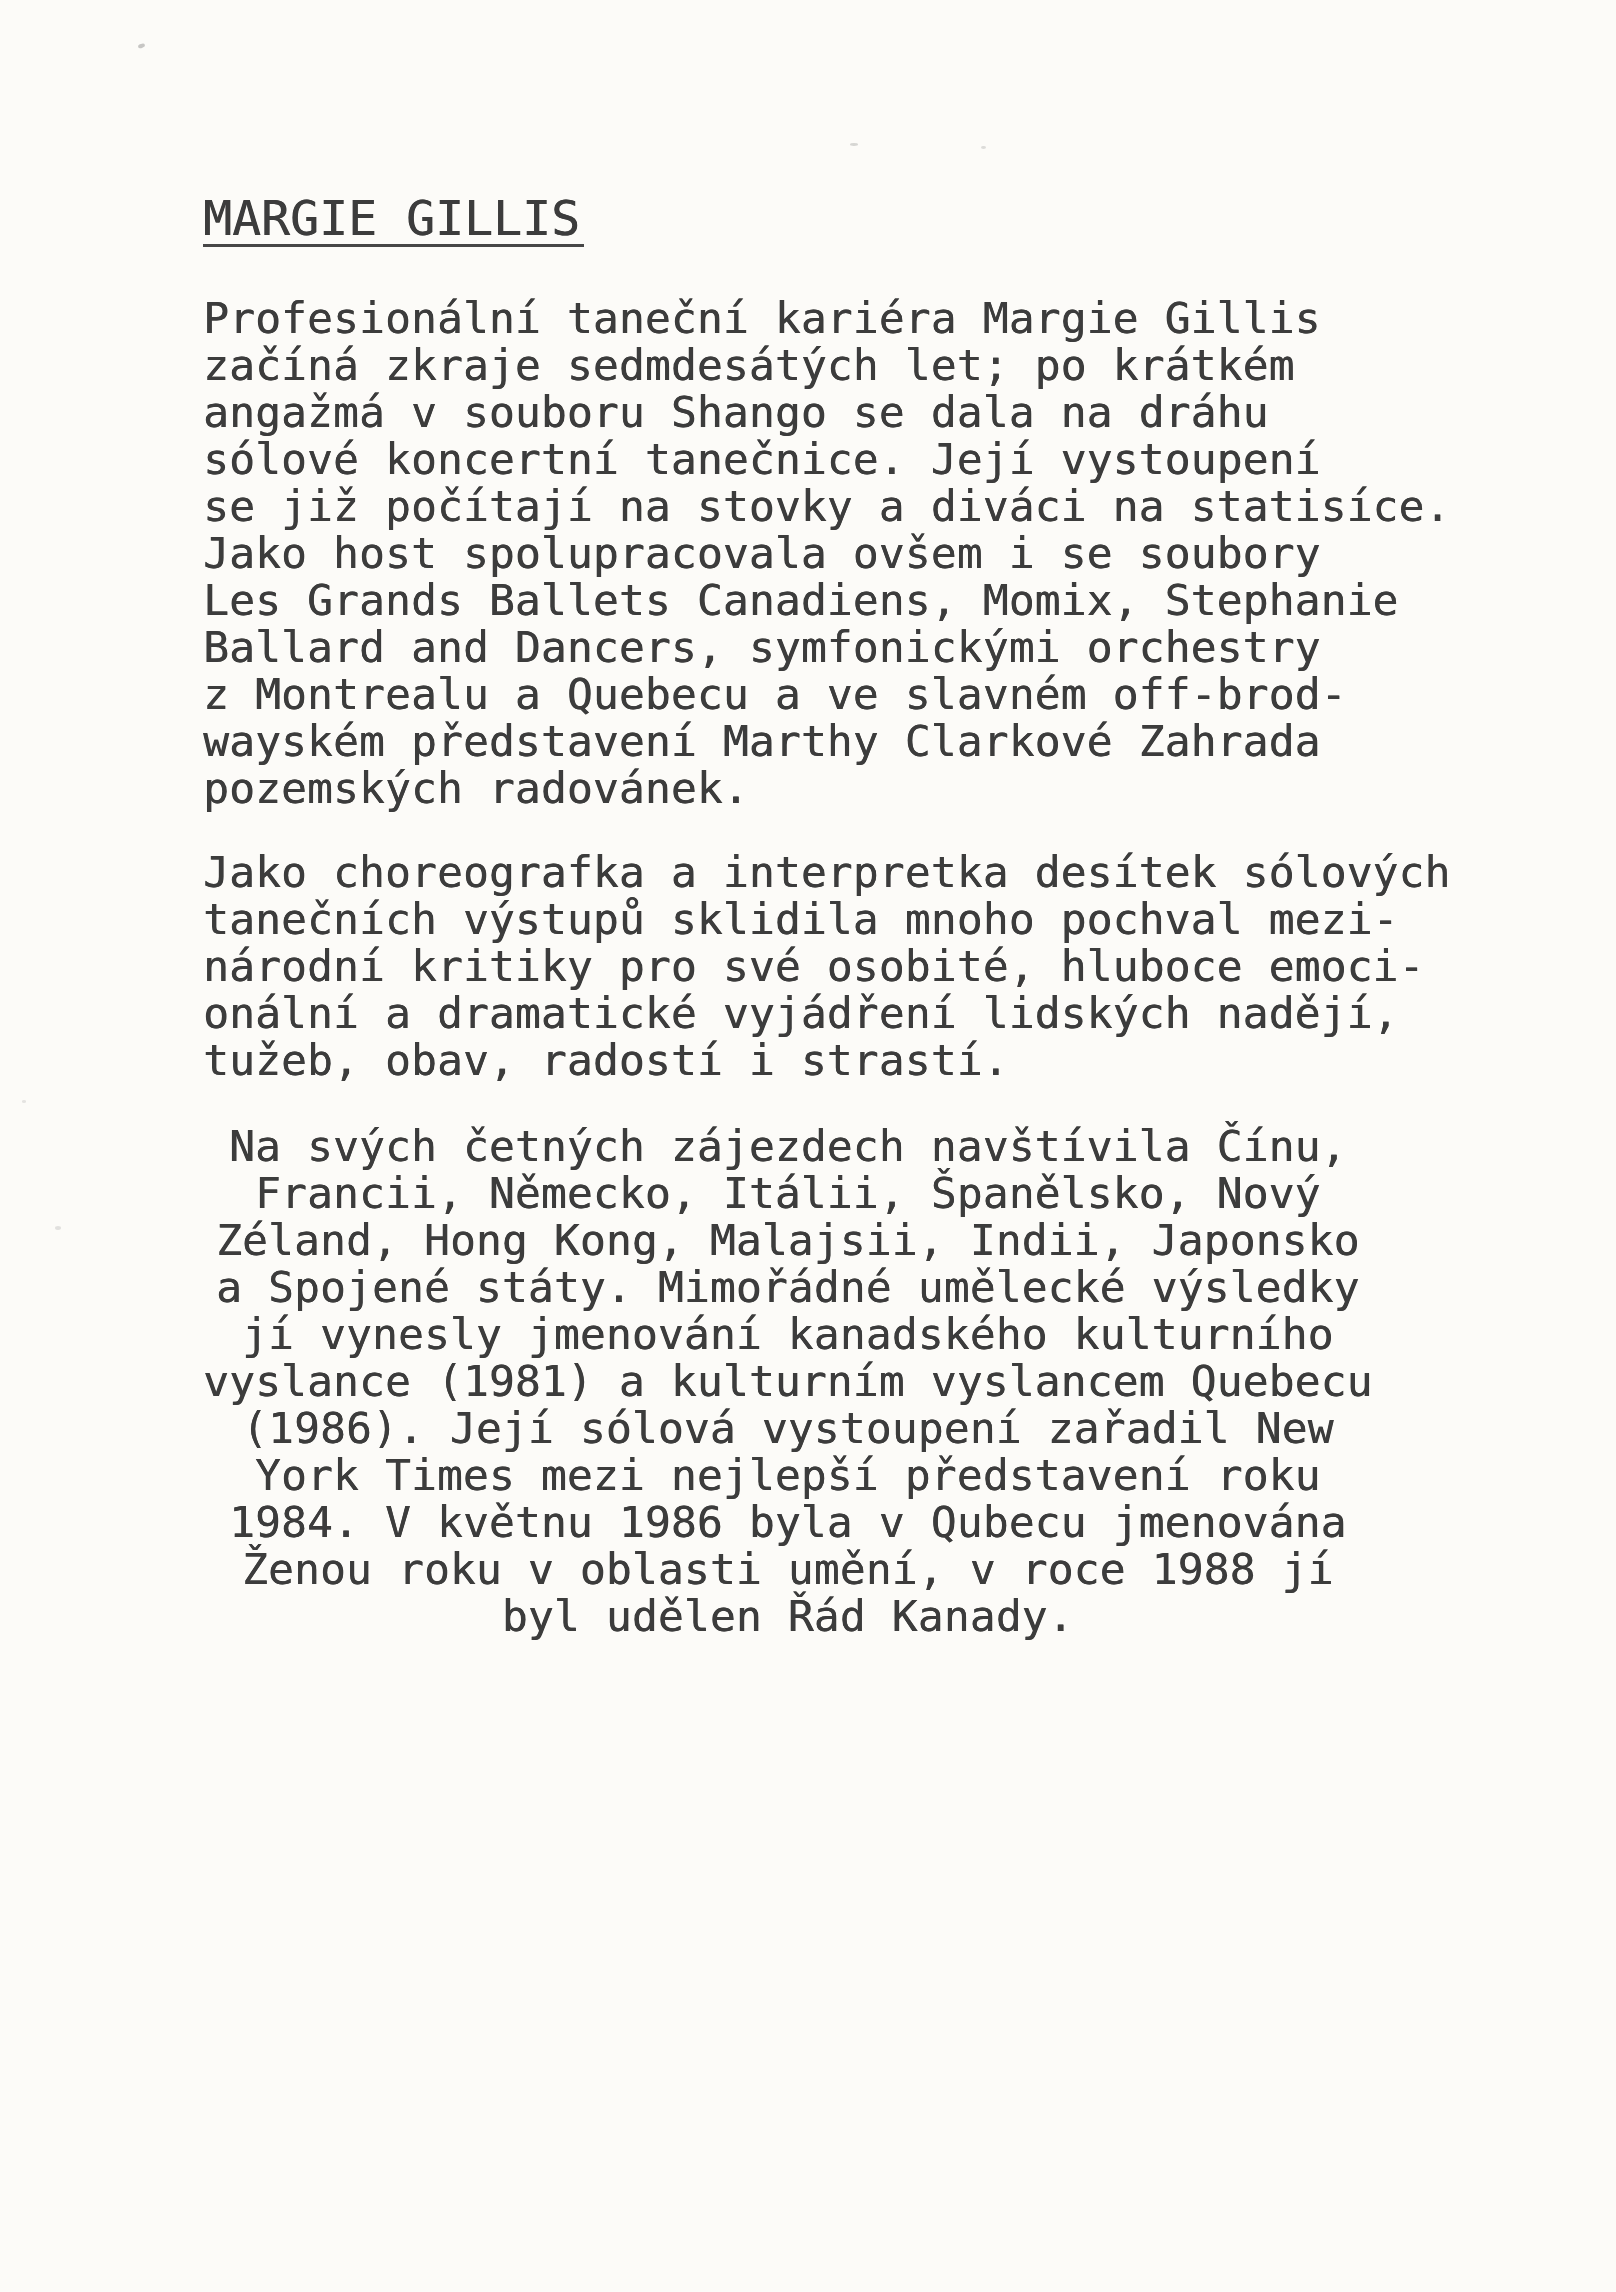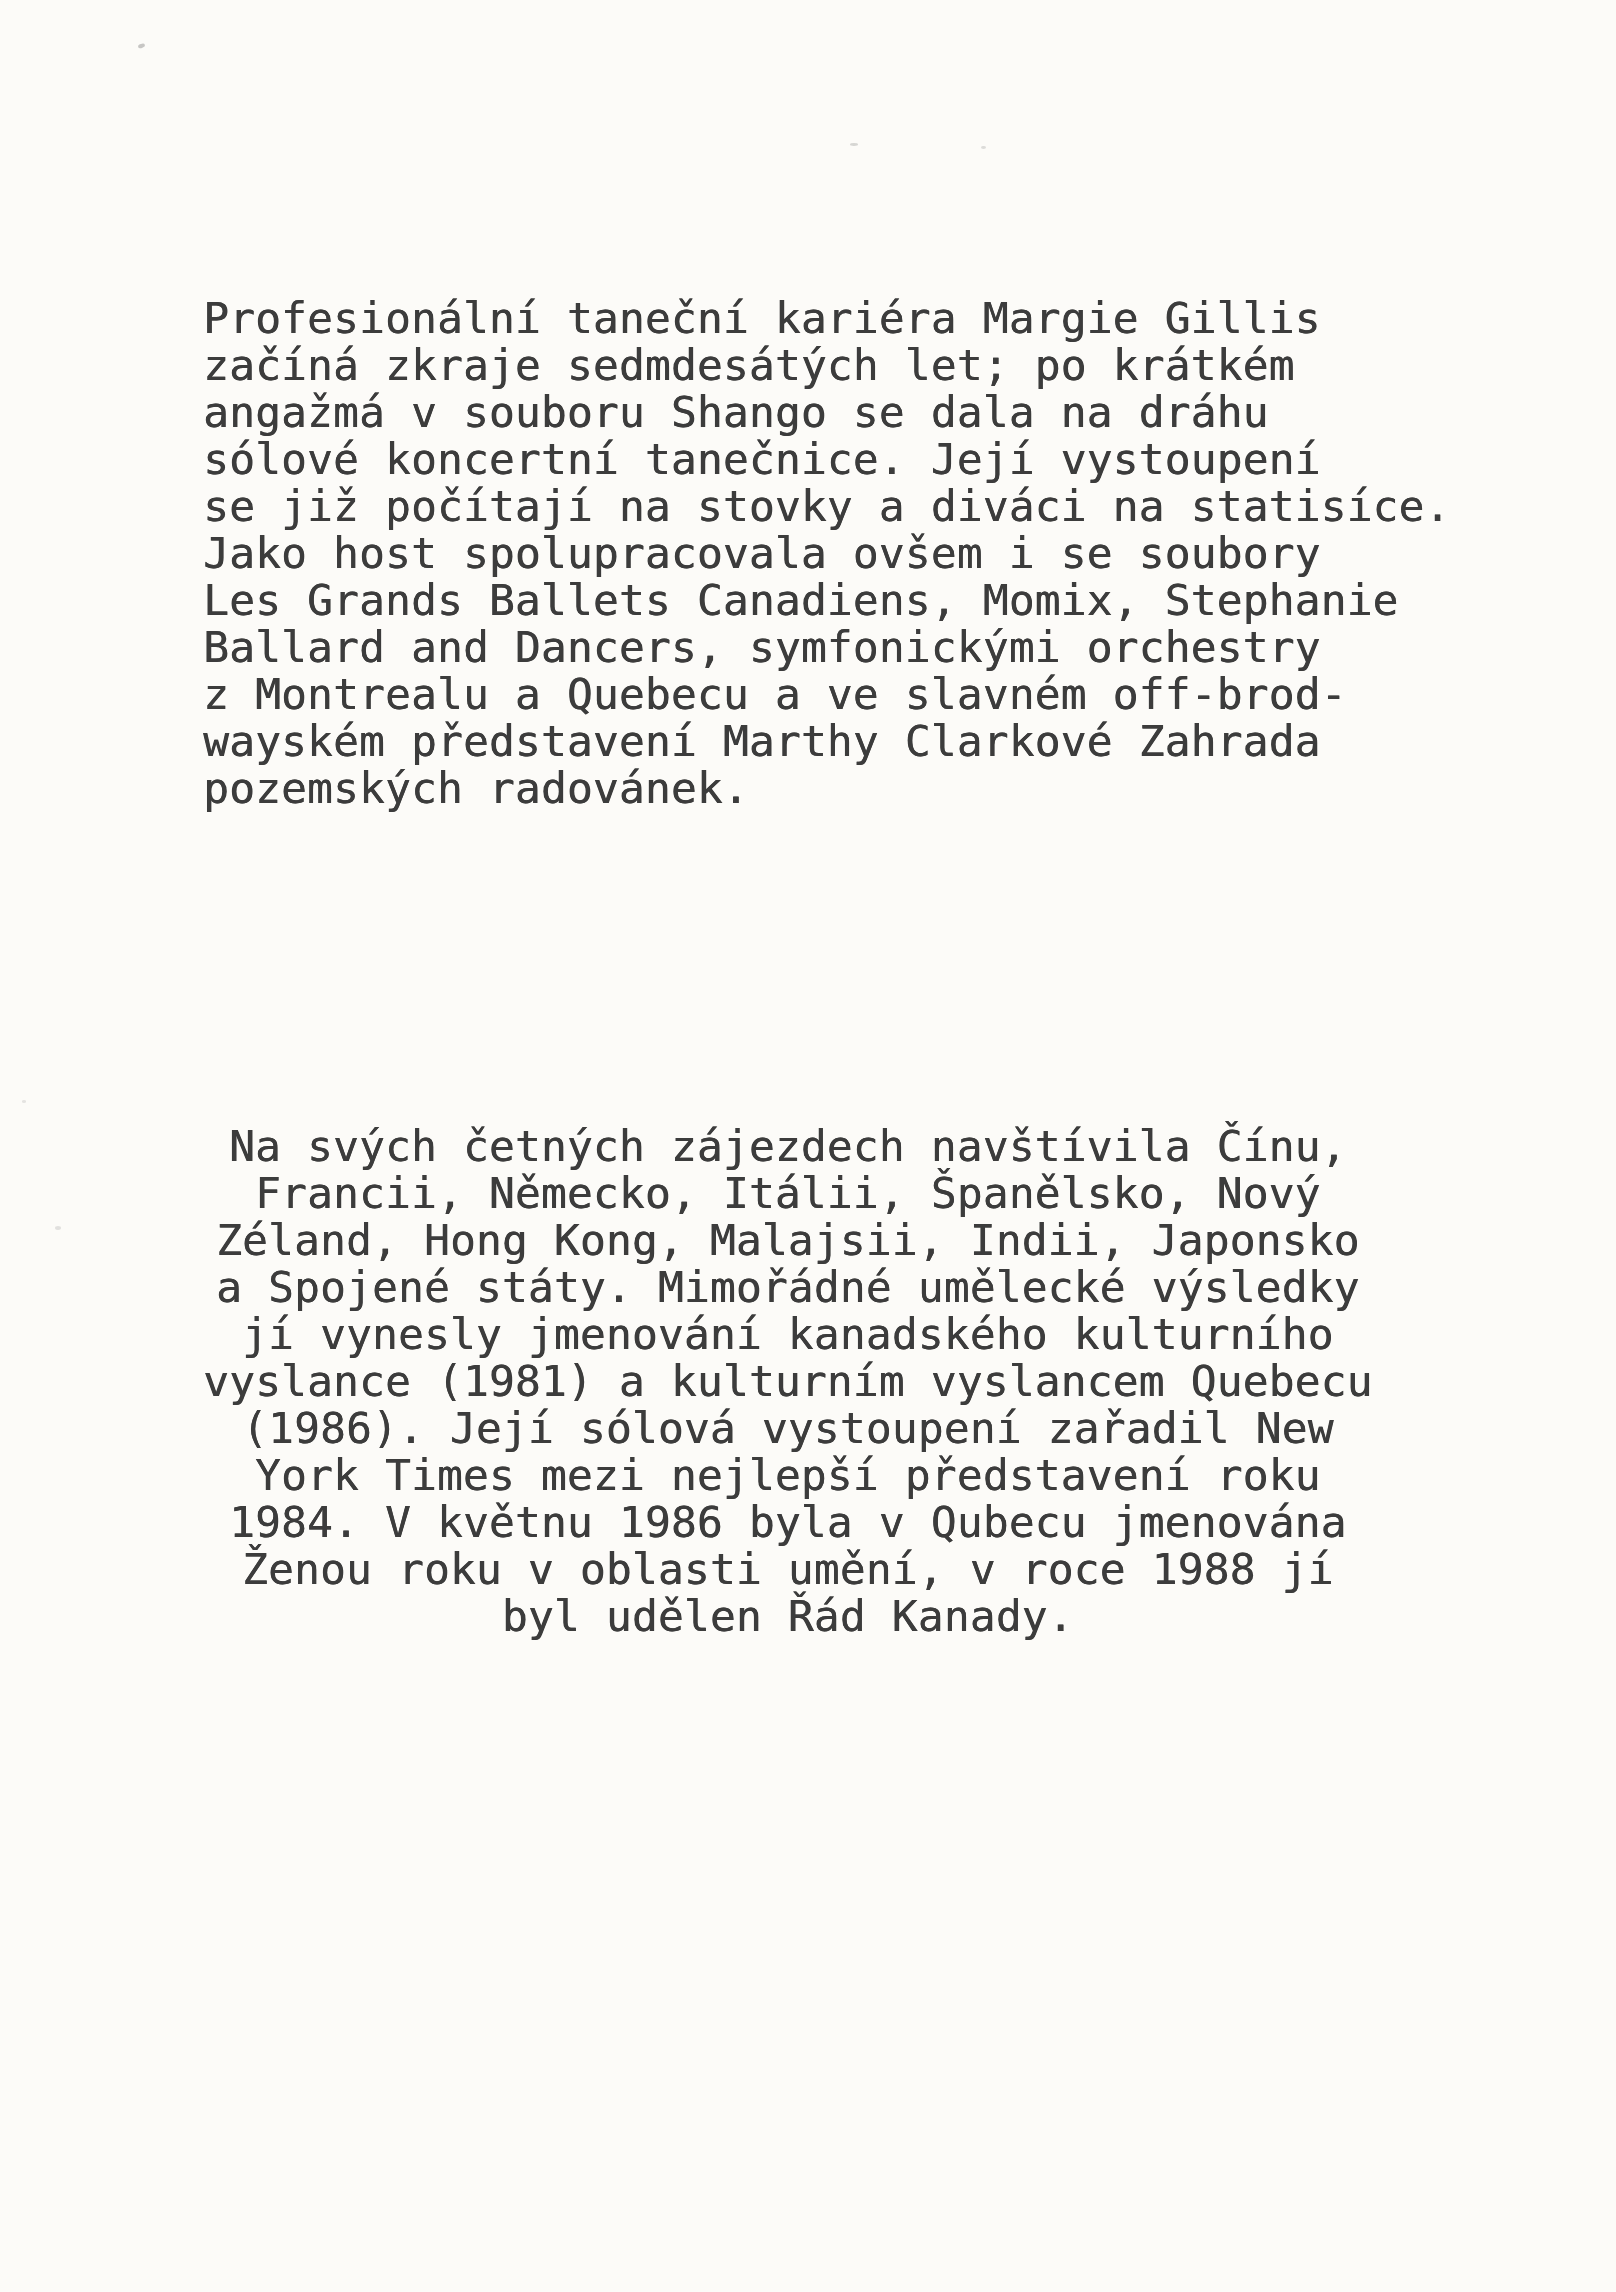--- a/index.html
+++ b/index.html
@@ -59,33 +59,39 @@
   .speck-2 { left: 850px; top: 143px; width: 7.8px; height: 2.9px; opacity: .7; }
   .speck-3 { left: 981px; top: 146px; width: 4.9px; height: 2.9px; opacity: .6; }
   .speck-4 { left: 55px;  top: 1226px; width: 5.9px; height: 3.9px; opacity: .5; }
   .speck-5 { left: 21.5px;  top: 1100px; width: 4.9px; height: 2.9px; opacity: .45; }
 </style>
 </head>
 <body style="background: rgb(252, 251, 248); color: rgb(60, 60, 60);">
 
 <div class="page">
 
+  <h1 class="doc-title">MARGIE GILLIS</h1>
 
   <pre class="para para-1">Profesionální taneční kariéra Margie Gillis
 začíná zkraje sedmdesátých let; po krátkém
 angažmá v souboru Shango se dala na dráhu
 sólové koncertní tanečnice. Její vystoupení
 se již počítají na stovky a diváci na statisíce.
 Jako host spolupracovala ovšem i se soubory
 Les Grands Ballets Canadiens, Momix, Stephanie
 Ballard and Dancers, symfonickými orchestry
 z Montrealu a Quebecu a ve slavném off-brod-
 wayském představení Marthy Clarkové Zahrada
 pozemských radovánek.</pre>
 
+  <pre class="para para-2">Jako choreografka a interpretka desítek sólových
+tanečních výstupů sklidila mnoho pochval mezi-
+národní kritiky pro své osobité, hluboce emoci-
+onální a dramatické vyjádření lidských nadějí,
+tužeb, obav, radostí i strastí.</pre>
 
   <pre class="para para-3">Na svých četných zájezdech navštívila Čínu,
 Francii, Německo, Itálii, Španělsko, Nový
 Zéland, Hong Kong, Malajsii, Indii, Japonsko
 a Spojené státy. Mimořádné umělecké výsledky
 jí vynesly jmenování kanadského kulturního
 vyslance (1981) a kulturním vyslancem Quebecu
 (1986). Její sólová vystoupení zařadil New
 York Times mezi nejlepší představení roku
 1984. V květnu 1986 byla v Qubecu jmenována

